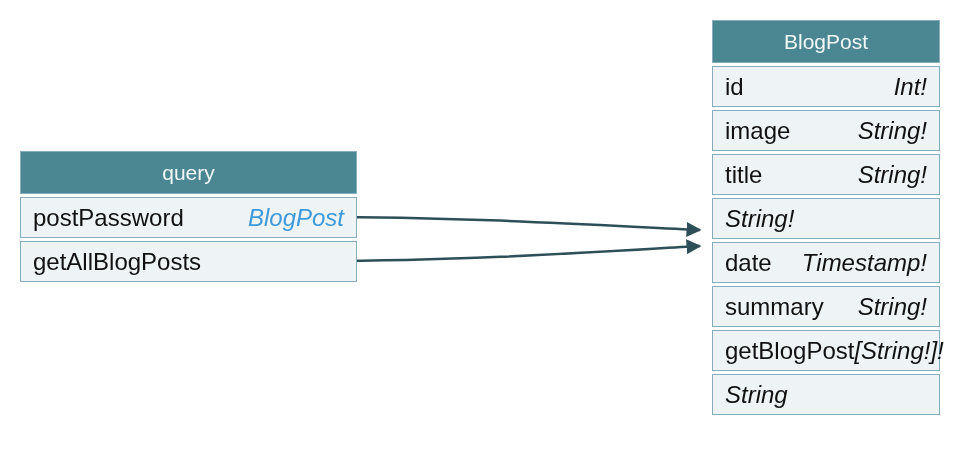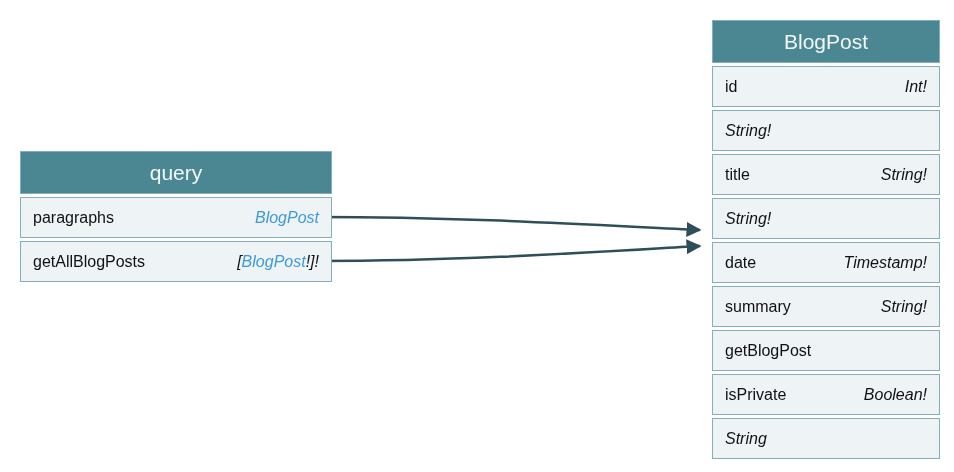--- a/index.html
+++ b/index.html
@@ -40,35 +40,35 @@
   .field-row {
     height: 41px;
     line-height: 39px;
     border: 1px solid var(--border);
     background: var(--row-bg);
     margin-top: 3px;
     display: flex;
     justify-content: space-between;
     align-items: center;
     padding: 0 12px;
-    font-size: 16px;
+    font-size: 24px;
     cursor: pointer;
   }
   .field-name {
     white-space: nowrap;
   }
   .field-type {
     white-space: nowrap;
     font-style: italic;
   }
   .type-link {
     color: var(--link);
     cursor: pointer;
   }
-  #query-table { left: 20px; top: 151px; width: 312px; }
+  #query-table { left: 20px; top: 151px; width: 337px; }
   #blogpost-table { left: 712px; top: 20px; width: 228px; }
   .edges-layer {
     position: absolute;
     left: 0; top: 0;
     width: 954px; height: 472px;
     pointer-events: none;
   }
 </style>
 </head>
 <body>
@@ -82,60 +82,57 @@
       </marker>
     </defs>
     <path d="M 319 217 C 470 217, 610 226, 700 230" fill="none" stroke="#2d4f58" stroke-width="2.5" marker-end="url(#arrowhead)"></path>
     <path d="M 319 261 C 470 261, 610 251, 700 246" fill="none" stroke="#2d4f58" stroke-width="2.5" marker-end="url(#arrowhead)"></path>
   </svg>
 
   <div class="type-table" id="query-table">
     <div class="table-header">query</div>
 
     <div class="field-row">
-      <span class="field-name">paragraphs</span>
+      <span class="field-name">postPassword</span>
       <span class="field-type"><span></span><span class="type-link">BlogPost</span><span></span></span>
     </div>
 
     <div class="field-row">
       <span class="field-name">getAllBlogPosts</span>
-      <span class="field-type"><span>[</span><span class="type-link">BlogPost</span><span>!]!</span></span>
     </div>
   </div>
 
   <div class="type-table" id="blogpost-table">
     <div class="table-header">BlogPost</div>
 
     <div class="field-row">
       <span class="field-name">id</span>
       <span class="field-type">Int!</span>
     </div>
     <div class="field-row">
+      <span class="field-name">image</span>
       <span class="field-type">String!</span>
     </div>
     <div class="field-row">
       <span class="field-name">title</span>
       <span class="field-type">String!</span>
     </div>
     <div class="field-row">
       <span class="field-type">String!</span>
     </div>
     <div class="field-row">
       <span class="field-name">date</span>
       <span class="field-type">Timestamp!</span>
     </div>
     <div class="field-row">
       <span class="field-name">summary</span>
       <span class="field-type">String!</span>
     </div>
     <div class="field-row">
       <span class="field-name">getBlogPost</span>
-    </div>
-    <div class="field-row">
-      <span class="field-name">isPrivate</span>
-      <span class="field-type">Boolean!</span>
+      <span class="field-type">[String!]!</span>
     </div>
     <div class="field-row">
       <span class="field-type">String</span>
     </div>
   </div>
 
 </div>
 
 </body></html>

